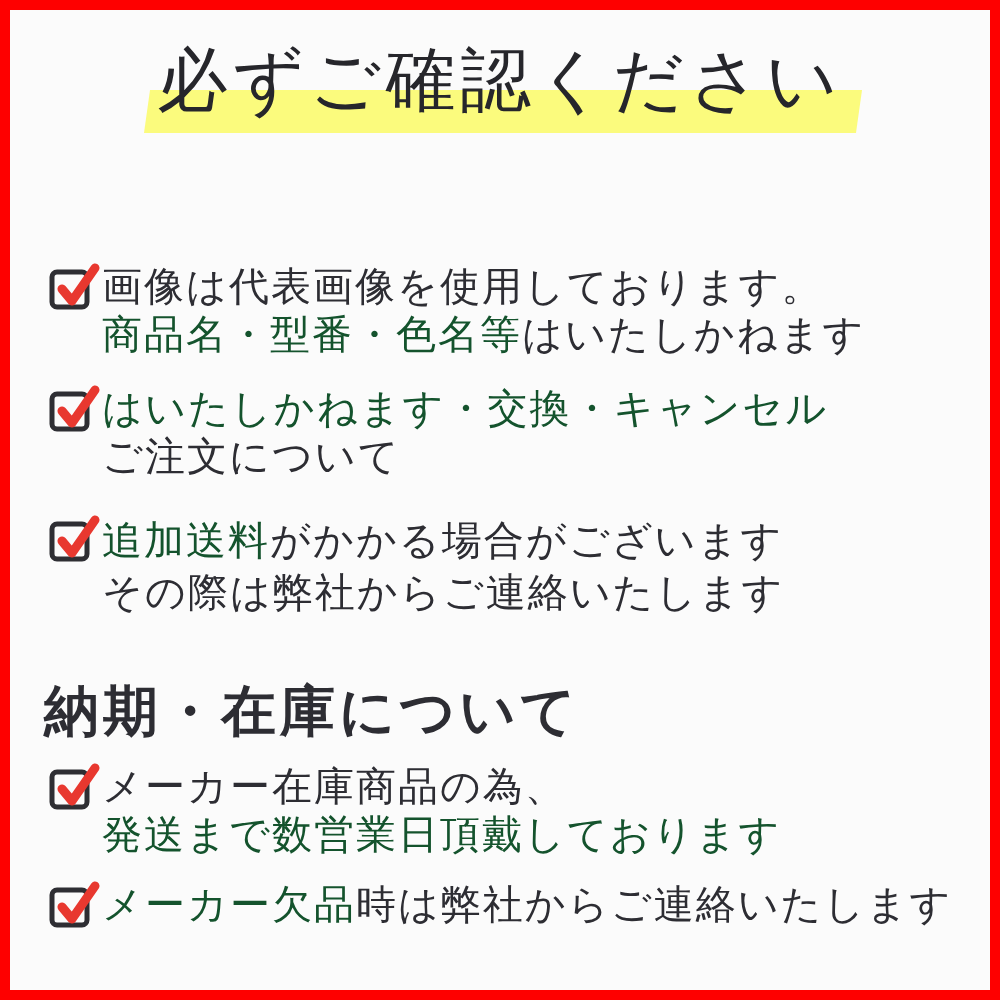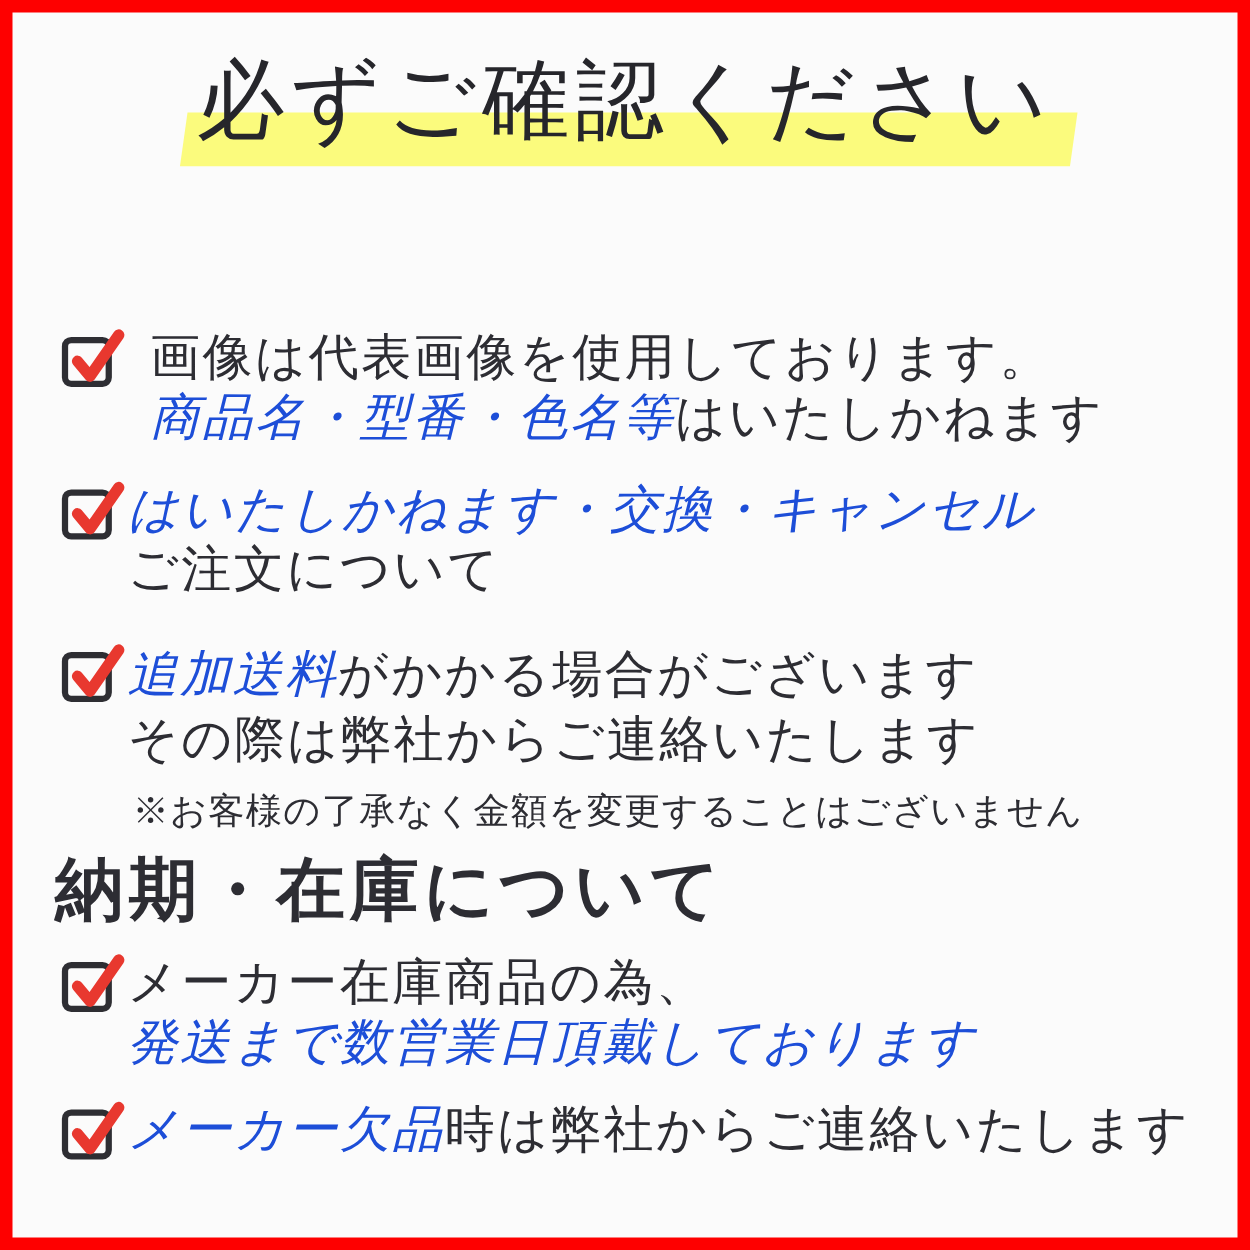--- a/index.html
+++ b/index.html
@@ -62,21 +62,21 @@
   }
   .heading-order  { top: 183px; }
   .heading-stock  { top: 680px; }
   
   .item {
     position: absolute;
     left: 48px;
     display: flex;
     align-items: flex-start;
   }
-  .item-1 { top: 262px; gap: 18px; }
+  .item-1 { top: 262px; }
   .item-2 { top: 384px; }
   .item-3 { top: 514px; }
   .item-4 { top: 762px; }
   .item-5 { top: 880px; }
   .cbx {
     flex: 0 0 auto;
     width: 52px;
     height: 52px;
     margin-top: -2px;
     margin-right: 2px;
@@ -84,21 +84,21 @@
   .lines { margin: 0; }
   .lines p {
     margin: 0;
     font-size: 40px;
     line-height: 48px;
     letter-spacing: 2px;
     color: #2d2d33;
     white-space: nowrap;
   }
   .item-3 .lines p { line-height: 52px; }
-  .red { color: #1d4ed8; font-style: italic; }
+  .red { color: #14532d; }
   .note {
     font-size: 29px !important;
     letter-spacing: 1px !important;
     color: #e8382f;
     margin-top: 4px !important;
     margin-left: 4px !important;
   }
 </style>
 </head>
 <body>
@@ -135,21 +135,20 @@
   </div>
 
   <div class="item item-3">
     <svg class="cbx" viewBox="0 0 52 52" aria-hidden="true">
       <rect x="4" y="12" width="35" height="35" rx="5" fill="#fbfbfb" stroke="#2e2e33" stroke-width="5"></rect>
       <path d="M14 29 L24 41 L47 8" fill="none" stroke="#e8382f" stroke-width="9" stroke-linecap="round" stroke-linejoin="round"></path>
     </svg>
     <div class="lines">
       <p><span class="red">追加送料</span><span>がかかる場合がございます</span></p>
       <p><span>その際は弊社からご連絡いたします</span></p>
-      <p class="note">※お客様の了承なく金額を変更することはございません</p>
     </div>
   </div>
 
   <h2 class="section-heading heading-stock">納期・在庫について</h2>
 
   <div class="item item-4">
     <svg class="cbx" viewBox="0 0 52 52" aria-hidden="true">
       <rect x="4" y="12" width="35" height="35" rx="5" fill="#fbfbfb" stroke="#2e2e33" stroke-width="5"></rect>
       <path d="M14 29 L24 41 L47 8" fill="none" stroke="#e8382f" stroke-width="9" stroke-linecap="round" stroke-linejoin="round"></path>
     </svg>

